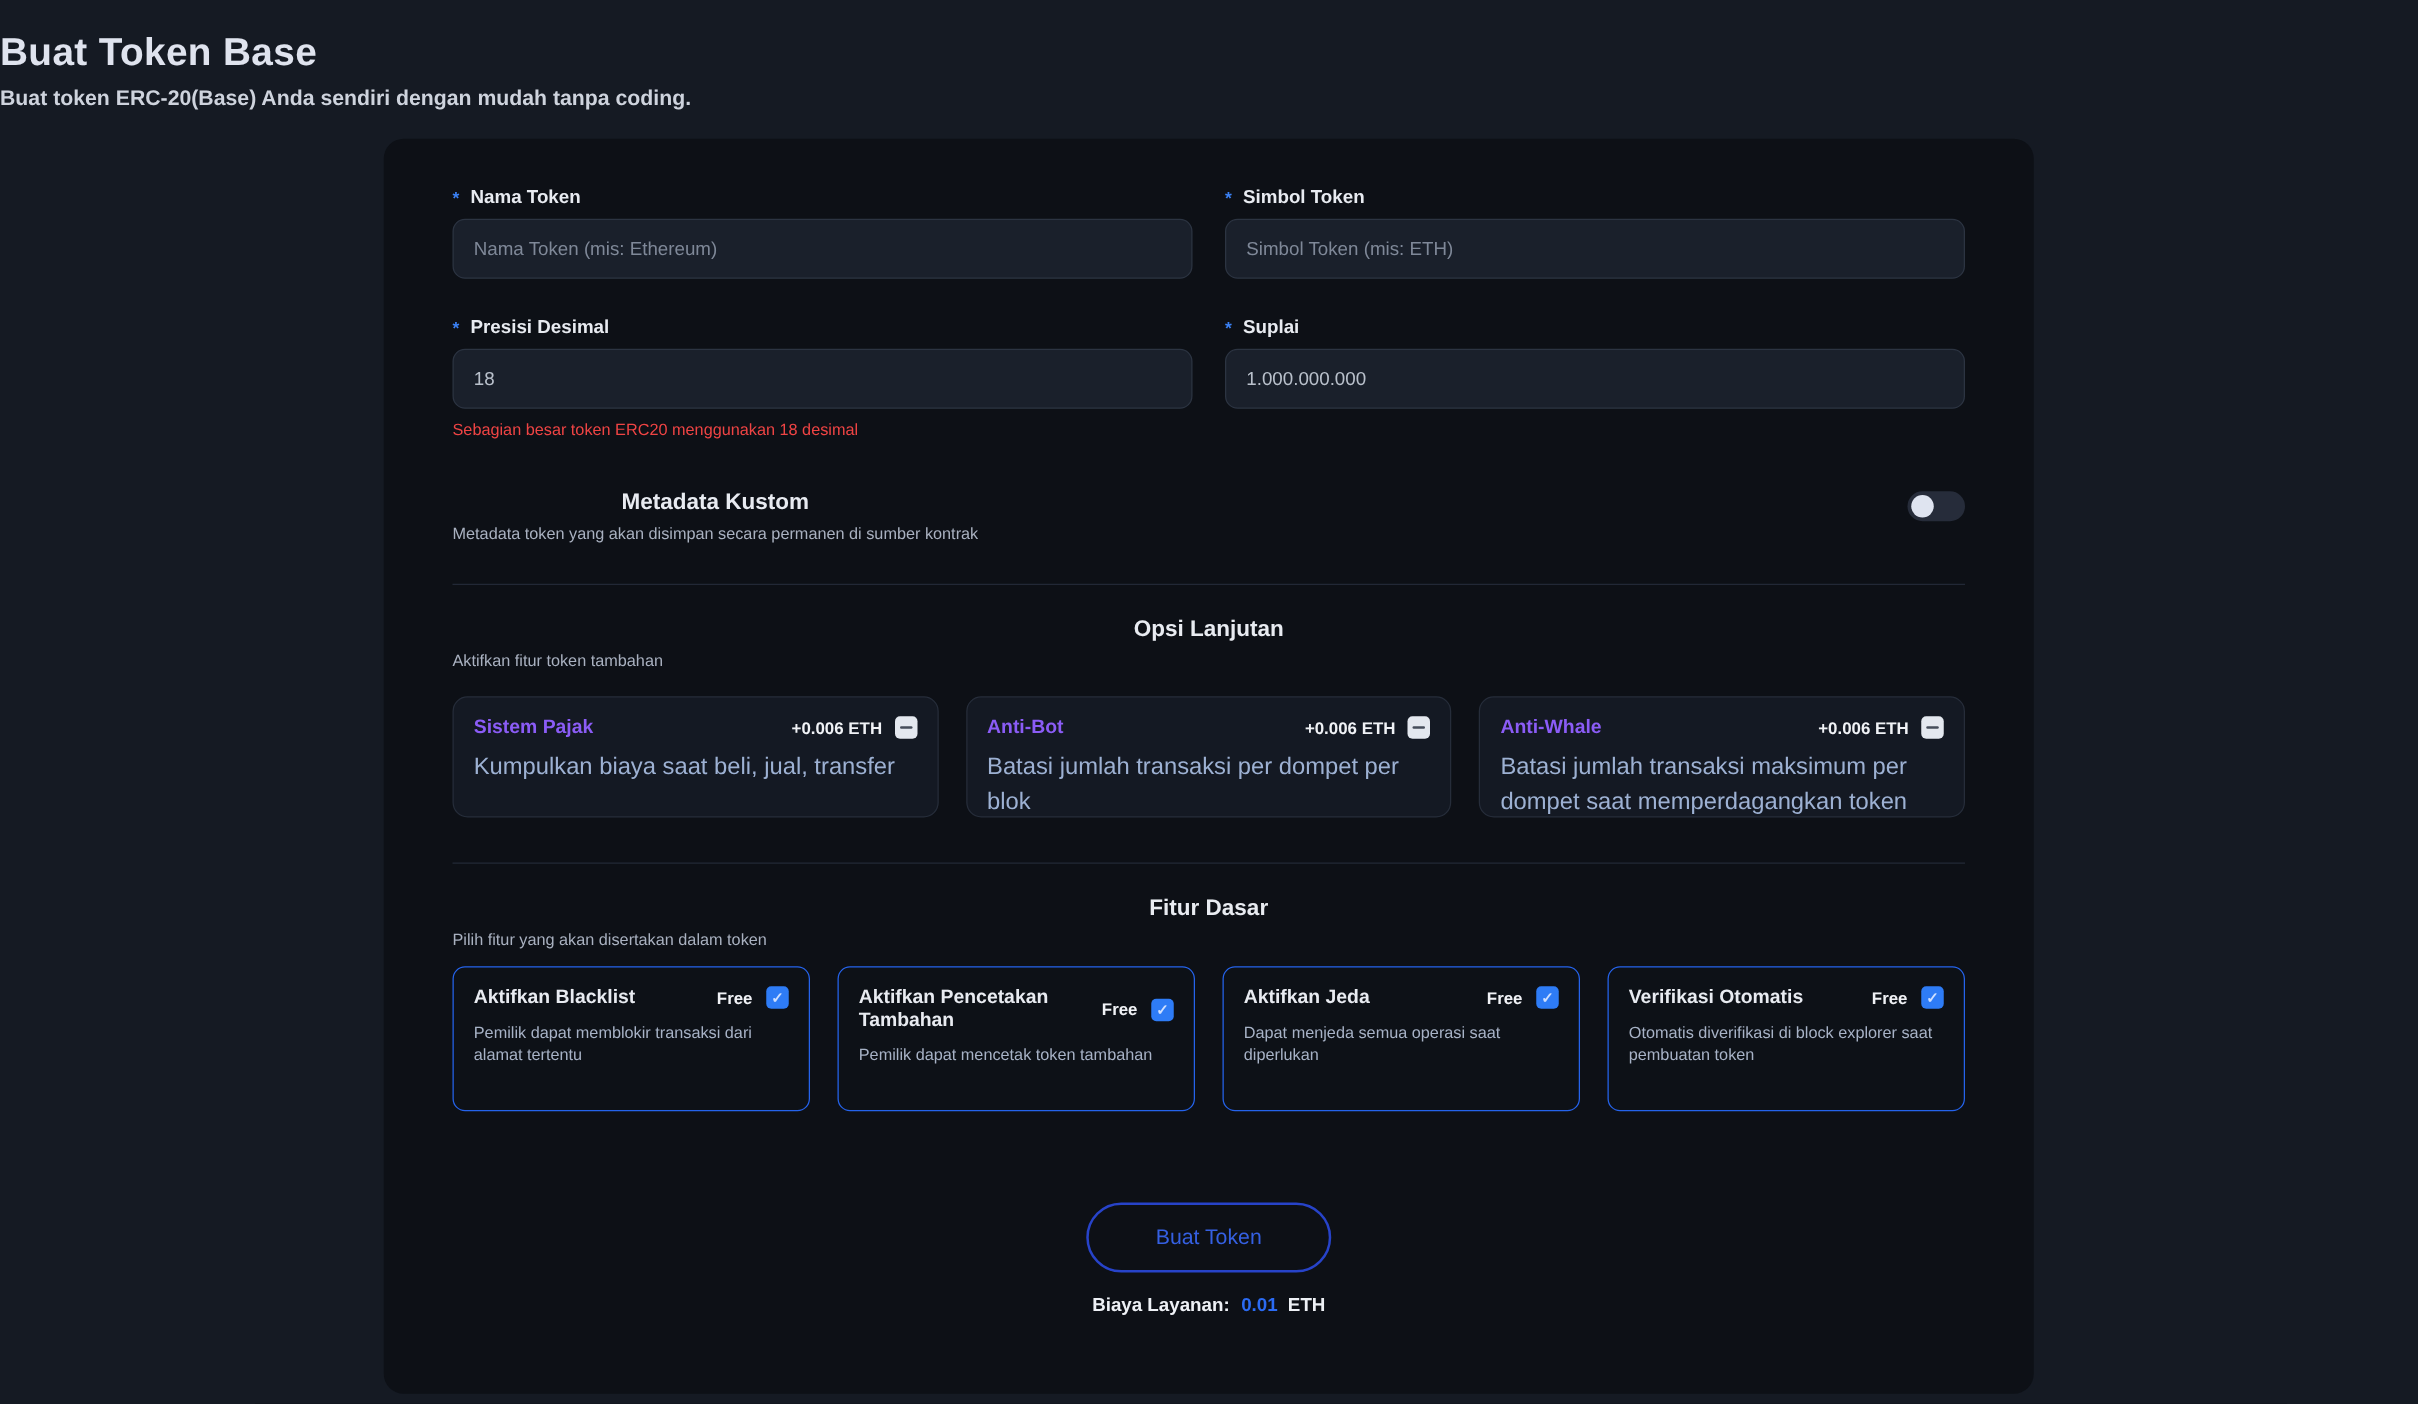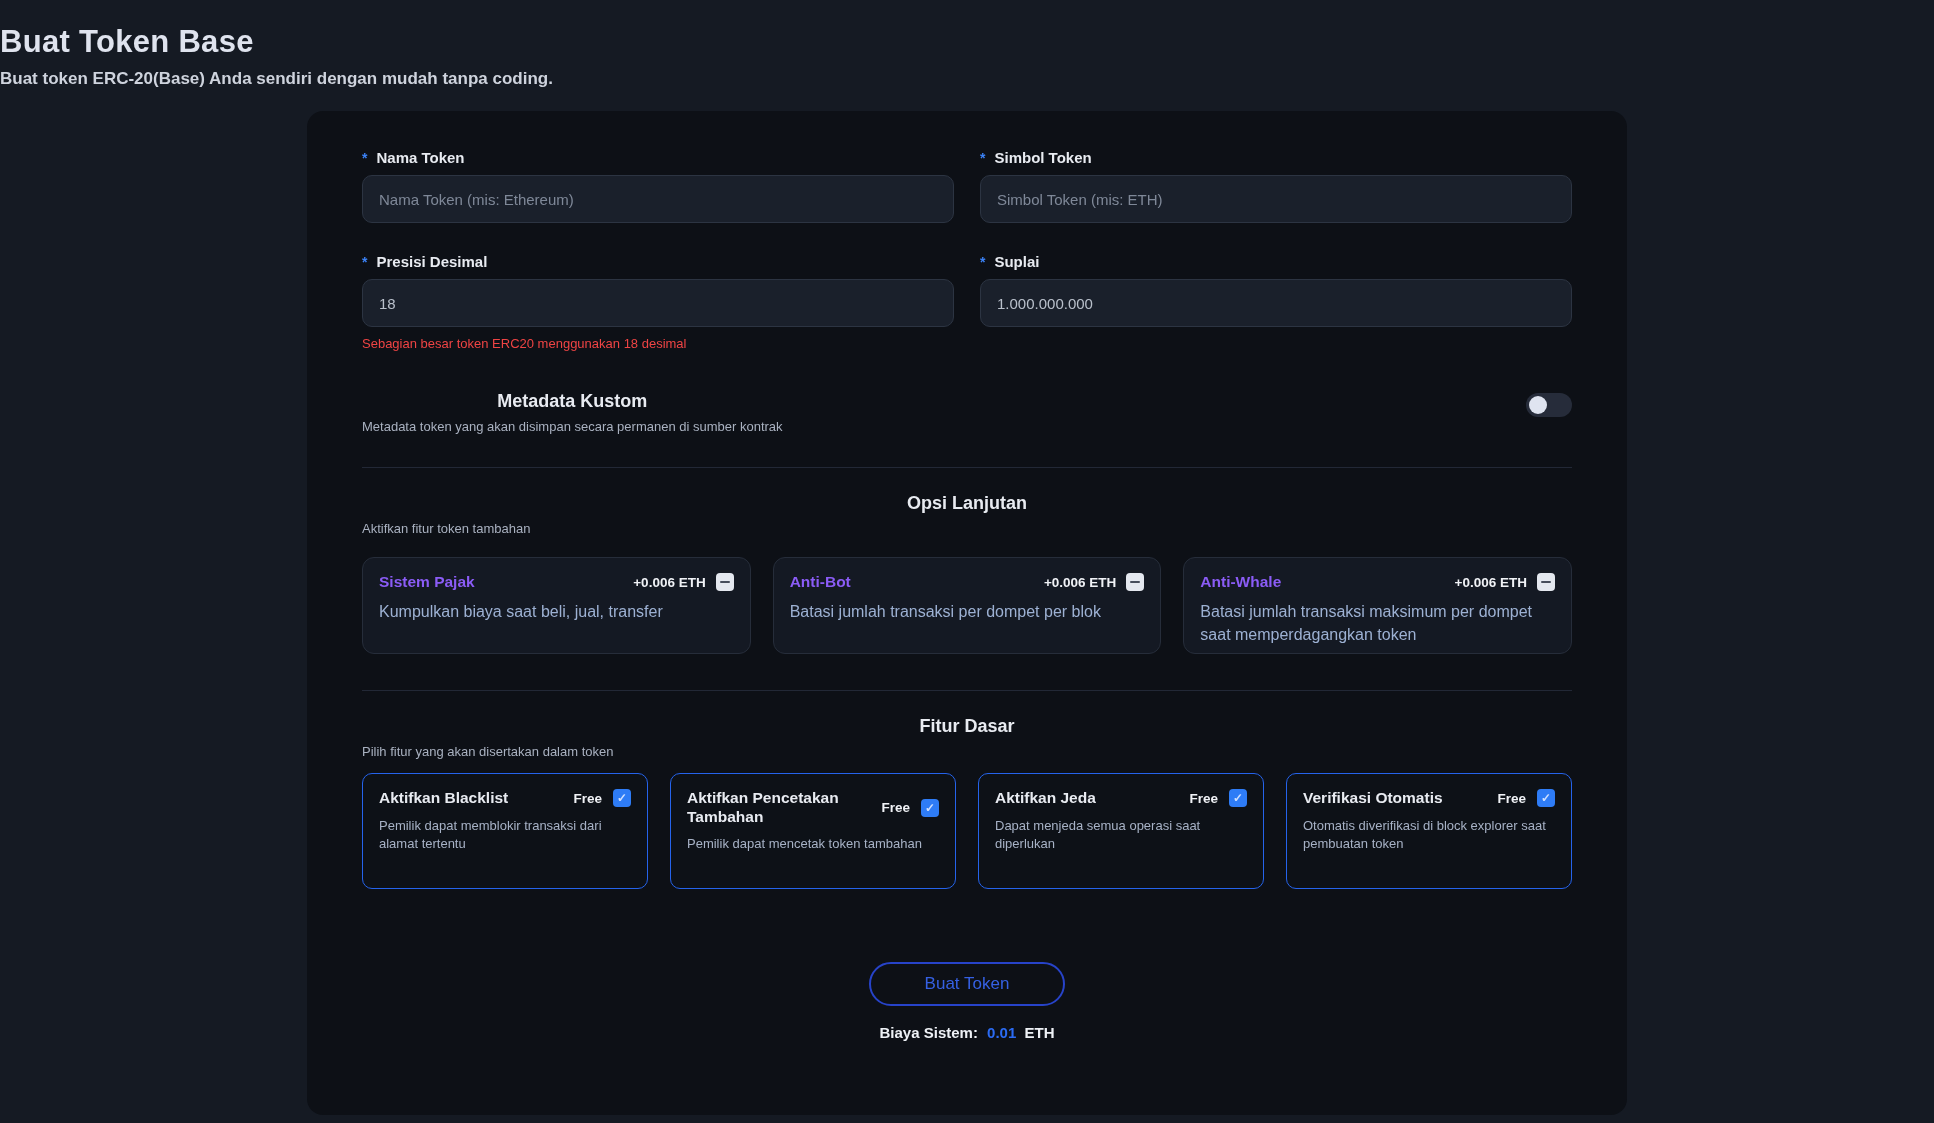--- a/index.html
+++ b/index.html
@@ -156,21 +156,21 @@
     flex: 0 0 auto;
   }
   .cb-minus .dash {
     width: 10px;
     height: 2.5px;
     background: #464d5b;
     border-radius: 1px;
   }
   .option-desc {
     margin-top: 9px;
-    font-size: 16px;
+    font-size: 19px;
     line-height: 1.45;
     color: #9db1d3;
   }
   .features-divider { margin-top: 36px; }
   .features-grid {
     margin-top: 14px;
     display: grid;
     grid-template-columns: repeat(4, 1fr);
     gap: 22px;
   }
@@ -227,21 +227,21 @@
     font-size: 13px;
     line-height: 1.45;
     color: #a7b2c6;
   }
   .submit-area {
     margin-top: 73px;
     text-align: center;
   }
   .submit-btn {
     width: 196px;
-    height: 44px;
+    height: 56px;
     background: transparent;
     border: 2px solid #2743c9;
     border-radius: 32px;
     color: #3560e2;
     font-family: "Liberation Sans", sans-serif;
     font-size: 17px;
     cursor: pointer;
   }
   .fee-line {
     margin-top: 18px;
@@ -411,19 +411,19 @@
             </span>
         </span>
       </div>
       <div class="feature-desc">Otomatis diverifikasi di block explorer saat pembuatan token</div>
     </div>
   </div>
 
   <div class="submit-area">
     <button class="submit-btn">Buat Token</button>
     <div class="fee-line">
-      <span>Biaya Sistem:</span>
+      <span>Biaya Layanan:</span>
       <span class="fee-value">0.01</span>
       <span>ETH</span>
     </div>
   </div>
 
 </div>
 
 </body></html>

